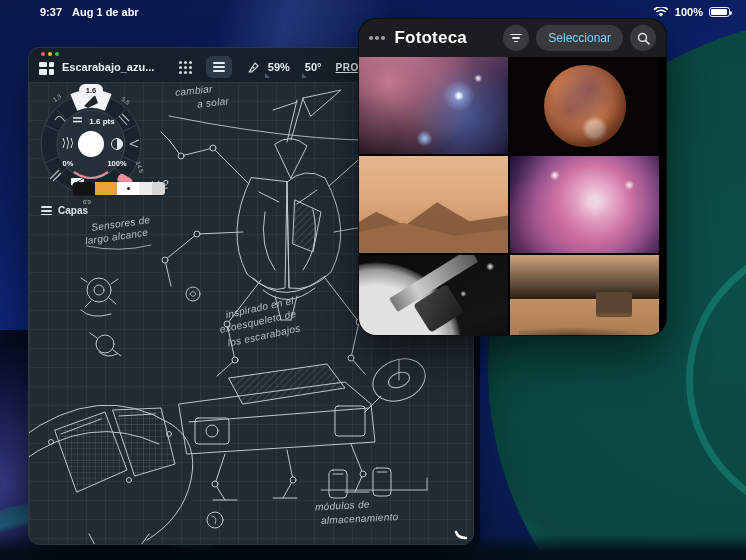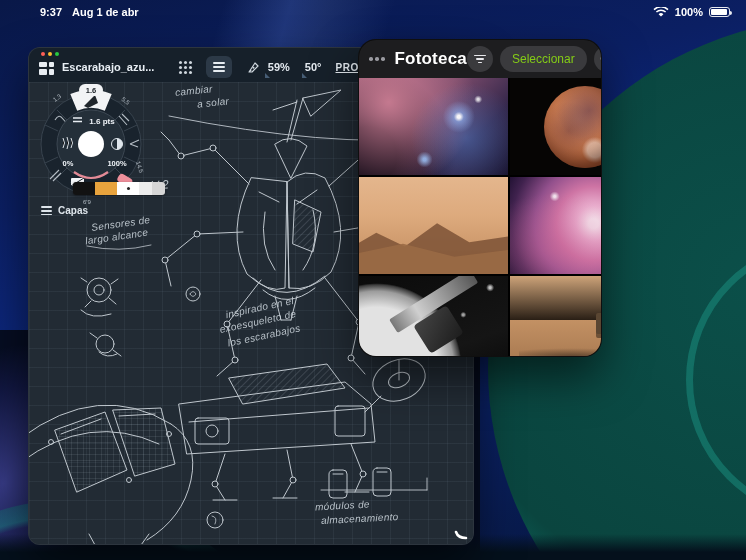--- a/index.html
+++ b/index.html
@@ -73,30 +73,30 @@
   .palette { position:absolute; left:44px; top:100px; width:92px; height:13px; display:flex;
     border-radius:3px; overflow:hidden; box-shadow:0 1px 3px rgba(0,0,0,.4); }
   .palette .sw { position:relative; height:100%; }
   .palette .sw .dot { position:absolute; left:50%; top:50%; width:3px; height:3px; margin:-1.5px; border-radius:50%; background:#222; }
   .capas { position:absolute; left:6px; top:119px; display:flex; align-items:center; gap:6px; color:#dde4ea;
     font-size:10px; font-weight:700; padding:3px 6px; border-radius:5px; }
   .capas .ham i { display:block; width:11px; height:1.8px; background:#dde4ea; margin:2px 0; border-radius:1px; }
   .resize-arc { position:absolute; right:4px; bottom:4px; }
 
   
-  .photos-win { position:absolute; left:358px; top:18px; width:244px; height:318px; border-radius:18px;
+  .photos-win { position:absolute; left:358px; top:18px; width:309px; height:318px; border-radius:18px;
     overflow:hidden; background:#000; box-shadow:0 20px 45px rgba(0,0,0,.55); z-index:20;
-    border:1px solid rgba(255,255,255,.06);margin-top:21px; }
+    border:1px solid rgba(255,255,255,.06); }
   .ph-header { position:relative; height:38px; background:#1d1d1f; display:flex; align-items:center; padding:0 10px; z-index:3; }
   .more-dots { display:flex; gap:2.5px; margin-right:10px; }
   .more-dots i { width:3.5px; height:3.5px; border-radius:50%; background:#9a9aa0; }
   .ph-title { color:#fff; font-size:17px; font-weight:800; letter-spacing:.2px; }
   .ph-actions { margin-left:auto; display:flex; align-items:center; gap:7px; }
   .circle-btn { width:26px; height:26px; border-radius:50%; background:#3a3a3d; display:flex; align-items:center; justify-content:center; }
-  .select-pill { height:26px; border-radius:13px; background:#3a3a3d; color:#84cc16; font-size:12px;
+  .select-pill { height:26px; border-radius:13px; background:#3a3a3d; color:#7dd3fc; font-size:12px;
     display:flex; align-items:center; padding:0 12px; }
   .filter-ic i { display:block; height:1.6px; background:#e8e8ec; border-radius:1px; margin:2px auto; }
   .filter-ic i:nth-child(1){width:12px;} .filter-ic i:nth-child(2){width:8px;} .filter-ic i:nth-child(3){width:4px;}
 
   .ph-grid { display:grid; grid-template-columns:149px 149px; grid-auto-rows:97px; gap:2px; }
   .photo { position:relative; overflow:hidden; }
   .p-nebula1 { background:
       radial-gradient(circle at 67% 40%, rgba(255,255,255,.95) 0 1.5px, rgba(150,190,255,.55) 5px, transparent 16px),
       radial-gradient(circle at 80% 22%, rgba(255,255,255,.8) 0 1px, transparent 4px),
       radial-gradient(circle at 44% 84%, rgba(160,200,255,.8) 0 1.5px, transparent 8px),

